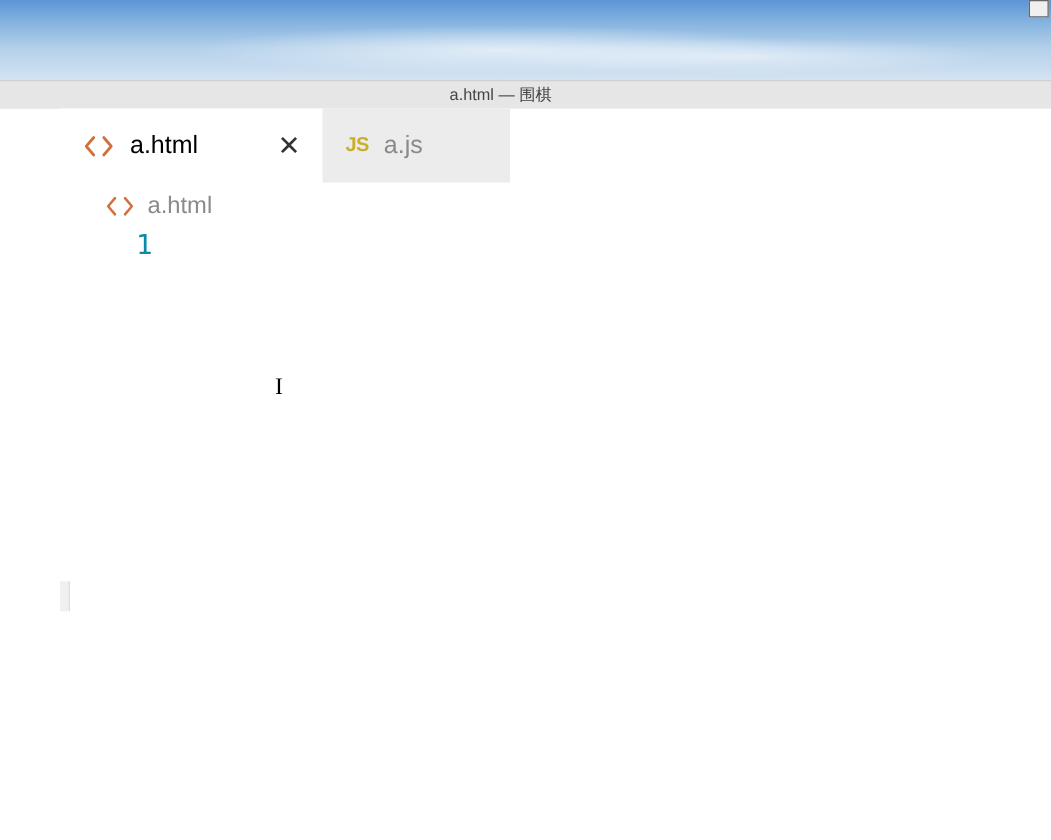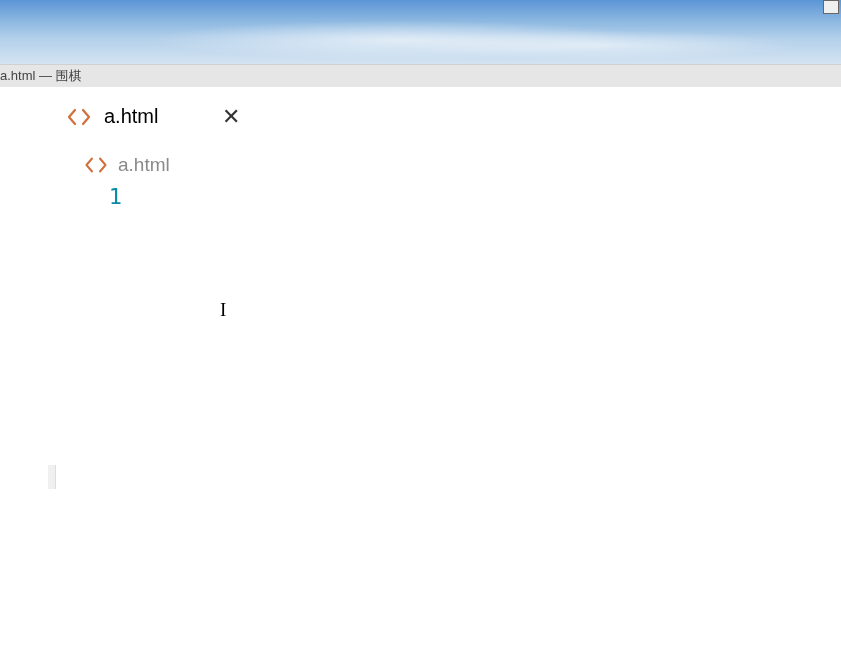--- a/index.html
+++ b/index.html
@@ -51,21 +51,21 @@
       border: 1px solid #666;
       background: #f0f0f0;
     }
     .title-bar {
       width: 100%;
       height: 23px;
       background: #e6e6e6;
       border-top: 1px solid #d0d0d0;
       display: flex;
       align-items: center;
-      justify-content: flex-start;
+      justify-content: center;
       padding-right: 40px;
     }
     .title-text {
       font-size: 13px;
       color: #444;
     }
     .editor-area {
       width: 100%;
       height: calc(100% - 87px);
       background: #ffffff;
@@ -186,20 +186,25 @@
         <svg width="26" height="20" viewBox="0 0 26 20">
           <path d="M 9 3 L 3 10 L 9 17" stroke="#d1703c" stroke-width="2.2" fill="none" stroke-linecap="round" stroke-linejoin="round"></path>
           <path d="M 17 3 L 23 10 L 17 17" stroke="#d1703c" stroke-width="2.2" fill="none" stroke-linecap="round" stroke-linejoin="round"></path>
         </svg>
       </span>
       <span>a.html</span>
       <span class="close-area">
         <span class="close-icon">✕</span>
       </span>
     </div>
+    <div class="tab inactive">
+      <span class="js-icon">JS</span>
+      <span>a.js</span>
+      <span style="width:40px"></span>
+    </div>
   </div>
 
   <div class="breadcrumb">
     <span class="html-icon html-icon-small">
       <svg width="24" height="18" viewBox="0 0 24 18">
         <path d="M 8 2.5 L 2.5 9 L 8 15.5" stroke="#d1703c" stroke-width="2" fill="none" stroke-linecap="round" stroke-linejoin="round"></path>
         <path d="M 16 2.5 L 21.5 9 L 16 15.5" stroke="#d1703c" stroke-width="2" fill="none" stroke-linecap="round" stroke-linejoin="round"></path>
       </svg>
     </span>
     <span>a.html</span>

